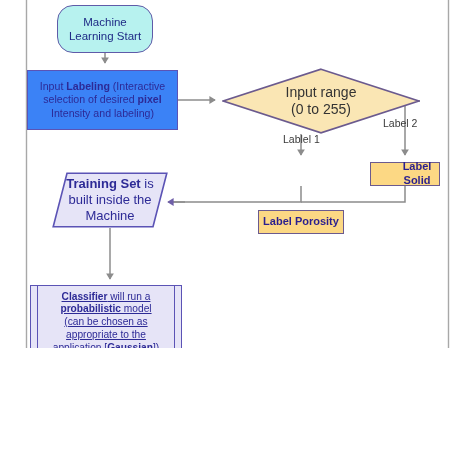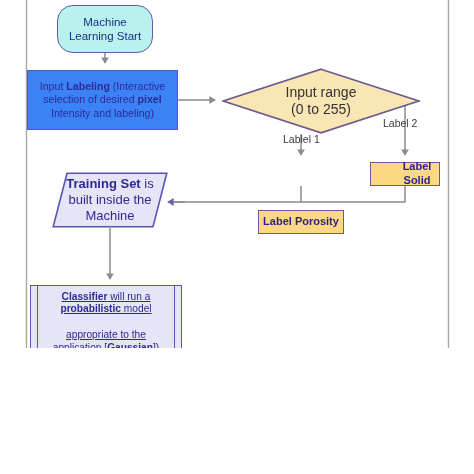--- a/index.html
+++ b/index.html
@@ -273,21 +273,21 @@
       <span>Machine</span>
     </span>
   </div>
 
   <div class="node" id="node-classifier">
     <span class="bar bar-left"></span>
     <span class="bar bar-right"></span>
     <span class="node-text">
       <b>Classifier</b><span> will run a</span><br>
       <b>probabilistic</b><span> model</span><br>
-      <br>
+      <span>(can be chosen as</span><br>
       <span>appropriate to the</span><br>
       <span>application [</span><b>Gaussian</b><span>])</span>
     </span>
   </div>
 
 
   <div class="edge-label" id="edge-label-1">Lablel 1</div>
   <div class="edge-label" id="edge-label-2">Label 2</div>
 
 </div>

